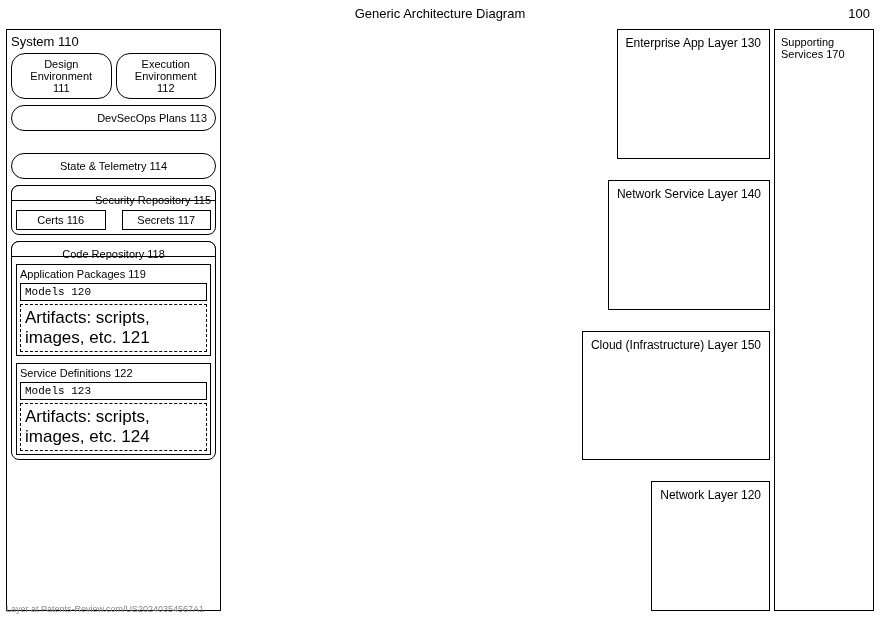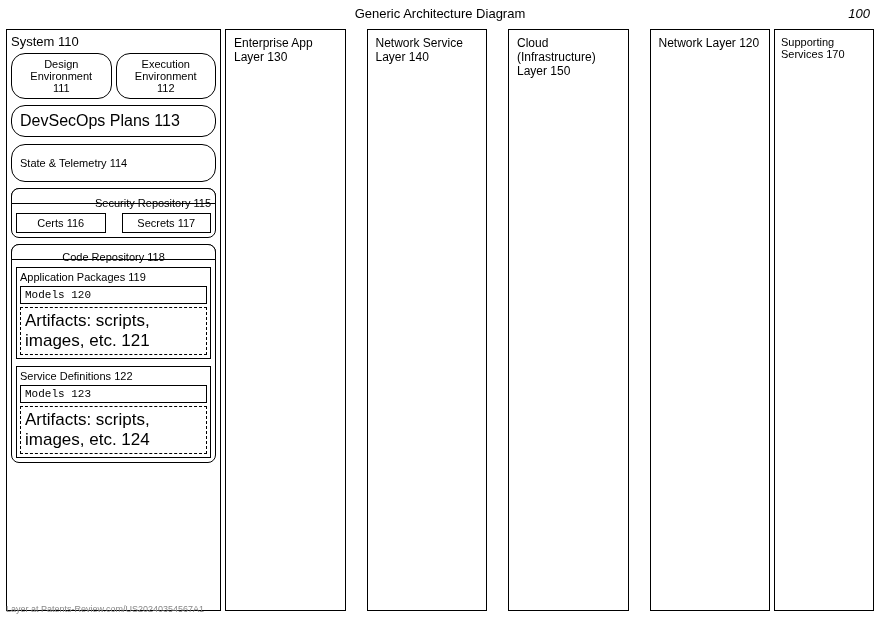--- a/index.html
+++ b/index.html
@@ -18,21 +18,20 @@
       padding: 6px 0 4px;
       font-size: 13px;
       position: relative;
     }
 
     .page-number {
       position: absolute;
       right: 10px;
       top: 6px;
       font-size: 13px;
-      font-style: italic;
     }
 
     .main-container {
       display: flex;
       height: calc(100% - 28px);
       padding: 4px 6px 4px 6px;
       gap: 4px;
     }
 
     
@@ -61,29 +60,30 @@
       padding: 4px 6px;
       text-align: center;
       flex: 1;
       font-size: 11px;
     }
 
     .devsecops-box {
       border: 1.5px solid #000;
       border-radius: 14px;
       padding: 6px 8px;
-      text-align: left;
-      margin-bottom: 7px;
-      font-size: 16px;
+      text-align: right;
+      margin-bottom: 22px;
+      font-size: 11px;
     }
 
     .state-telemetry-box {
       border: 1.5px solid #000;
       border-radius: 14px;
-      padding: 12px 8px;
+      padding: 6px 8px;
+      text-align: center;
       margin-bottom: 6px;
       font-size: 11px;
     }
 
     
     .cylinder {
       border: 1.5px solid #000;
       border-radius: 8px;
       margin-bottom: 6px;
       padding: 6px 4px 4px;
@@ -200,22 +200,23 @@
 
     .service-def-label {
       font-size: 11px;
       margin-bottom: 3px;
     }
 
     
     .middle-panel {
       flex: 1;
       display: flex;
-      flex-direction: row;
+      flex-direction: column;
       gap: 21px;
+      align-items: flex-end;
     }
 
     .layer-box {
       border: 1.5px solid #000;
       padding: 6px 8px;
       flex: 1;
       font-size: 12px;
       position: relative;
     }
 

